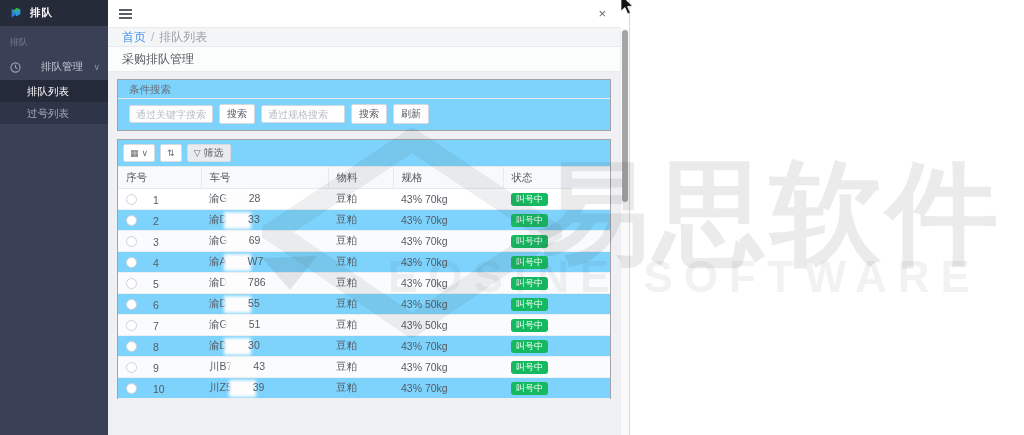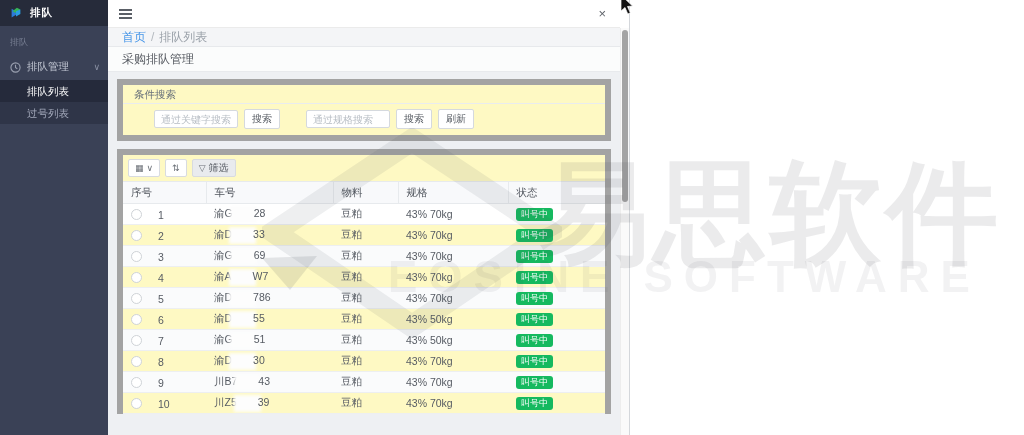--- a/index.html
+++ b/index.html
@@ -6,44 +6,44 @@
   html,body { width:1024px; height:435px; overflow:hidden; }
   body { position:relative; background:#fff; font-family:"Liberation Sans","DejaVu Sans",sans-serif; font-size:11px; color:#565b63; }
 
   
   .sidebar { position:absolute; left:0; top:0; width:108px; height:435px; background:var(--sidebar-bg,#3a4156); z-index:10; }
   .logo-bar { height:26px; background:#262b3a; display:flex; align-items:center; padding-left:9px; }
   .logo-bar svg { width:14px; height:14px; }
   .logo-text { color:#fff; font-size:10.5px; font-weight:bold; margin-left:7px; letter-spacing:1px; }
   .side-section { padding:10px 10px 5px 10px; color:#767d91; font-size:9px; }
   .menu-parent { height:26px; display:flex; align-items:center; padding:0 8px 0 10px; color:#c3c8d4; font-size:10.5px; cursor:pointer; }
-  .menu-parent .mp-label { margin-left:6px; flex:1; }
+  .menu-parent .mp-label { margin-left:20px; flex:1; }
   .menu-parent .chev { color:#8b92a5; font-size:9px; }
   .submenu { background:#2f3548; }
   .sub-item { height:22px; line-height:22px; padding-left:27px; font-size:10.5px; color:#a2a8ba; cursor:pointer; }
   .sub-item.active { background:#252a3b; color:#ffffff; }
 
   
   .main { position:absolute; left:108px; top:0; width:522px; height:435px; background:#fff; border-right:1px solid #d4d7db; z-index:5; }
   .topbar { position:absolute; left:0; top:0; right:9px; height:28px; background:#fff; border-bottom:1px solid #ebebeb; }
   .burger { position:absolute; left:11px; top:9px; width:13px; height:10px; cursor:pointer; }
   .burger i { display:block; height:2px; background:#5a5f66; margin-bottom:2px; }
   .close-x { position:absolute; right:14px; top:7px; font-size:13px; color:#60646b; cursor:pointer; line-height:14px; }
   .crumbbar { position:absolute; left:0; top:28px; right:9px; height:19px; background:#f4f5f7; border-bottom:1px solid #e7e9ec; display:flex; align-items:center; padding-left:14px; font-size:12px; }
   .crumb-home { color:var(--accent,#4796e8); cursor:pointer; }
   .crumb-sep { color:#b4b9bf; margin:0 5px; }
   .crumb-cur { color:#9aa1a9; }
   .titlebar { position:absolute; left:0; top:47px; right:9px; height:25px; background:#fbfcfc; border-bottom:1px solid #e8eaed; display:flex; align-items:center; padding-left:14px; font-size:12px; color:#53575e; }
   .content { position:absolute; left:0; top:72px; right:9px; bottom:0; background:#eef0f3; }
 
-  .card { margin:0 9px; background:#fef9c3; border:6px solid #a3a3a3; }
+  .card { margin:0 9px; background:#7dd3fc; border:1px solid #a3a3a3; }
   .card.search { margin-top:7px; }
   .card-head { height:19px; line-height:19px; padding:0 11px; font-size:10.5px; color:#67707a; border-bottom:1px solid #e9ecef; }
   .card-body { padding:5px 11px 6px; display:flex; align-items:center; gap:6px; }
-  .txt-input { width:84px; height:18px; border:1px solid #d5d9de; border-radius:2px; font-size:10px; padding:0 6px; color:#555; outline:none; font-family:Liberation Serif, serif;margin-left:20px; }
+  .txt-input { width:84px; height:18px; border:1px solid #d5d9de; border-radius:2px; font-size:10px; padding:0 6px; color:#555; outline:none; font-family:Liberation Serif, serif; }
   .txt-input::placeholder { color:#b7bdc4; }
   .btn { height:20px; padding:0 7px; background:#fff; border:1px solid #d5d9de; border-radius:2px; font-size:10px; color:#555a61; cursor:pointer; font-family:inherit; display:inline-flex; align-items:center; gap:3px; }
 
   .card.table-card { margin-top:8px; border-bottom:none; }
   .toolbar { padding:4px 5px; display:flex; gap:5px; }
   .tool-btn { height:18px; padding:0 6px; background:#fff; border:1px solid #d8dbe0; border-radius:2px; font-size:10px; color:#555a61; cursor:pointer; display:inline-flex; align-items:center; gap:3px; font-family:inherit; }
   .tool-btn.pressed { background:#e9ebee; }
   .glyph { font-size:9px; color:#6b7077; }
 
   table.queue { width:100%; border-collapse:collapse; font-size:10.5px; color:#565b63; table-layout:fixed; }

